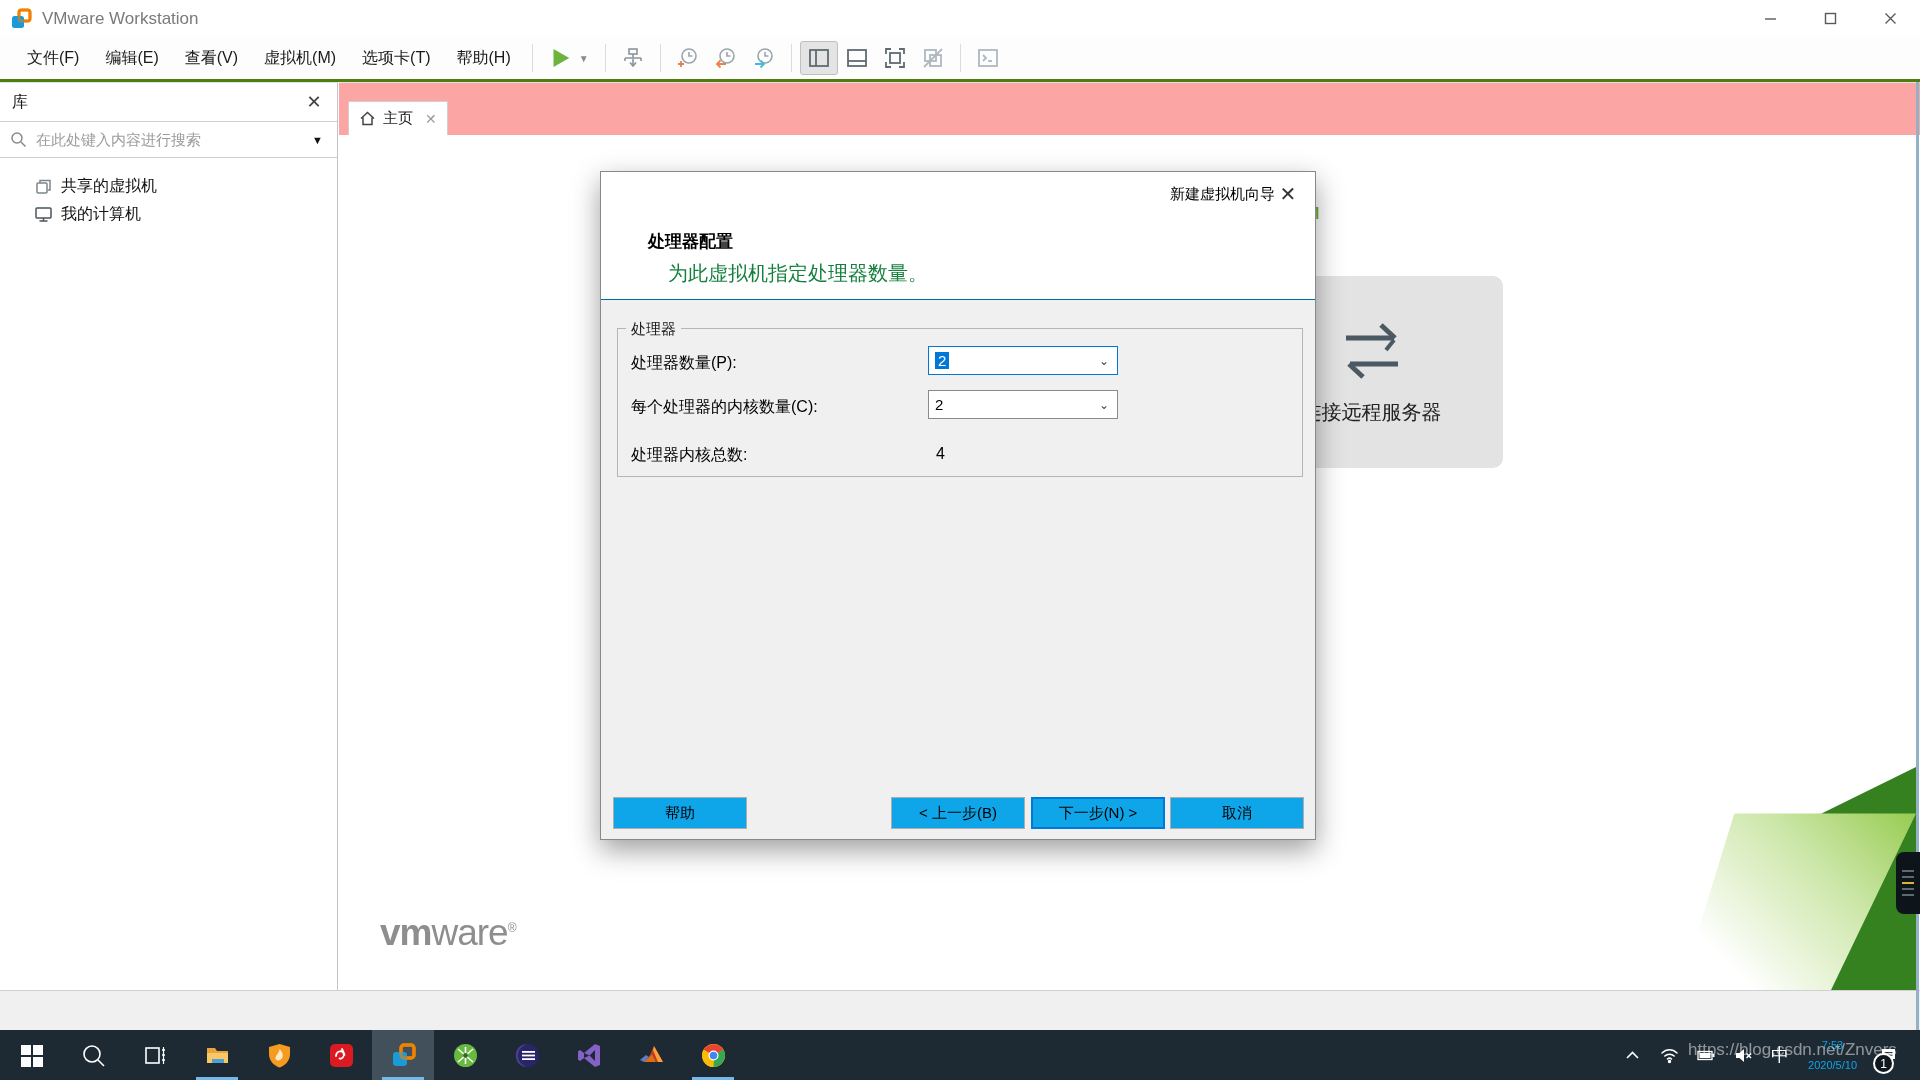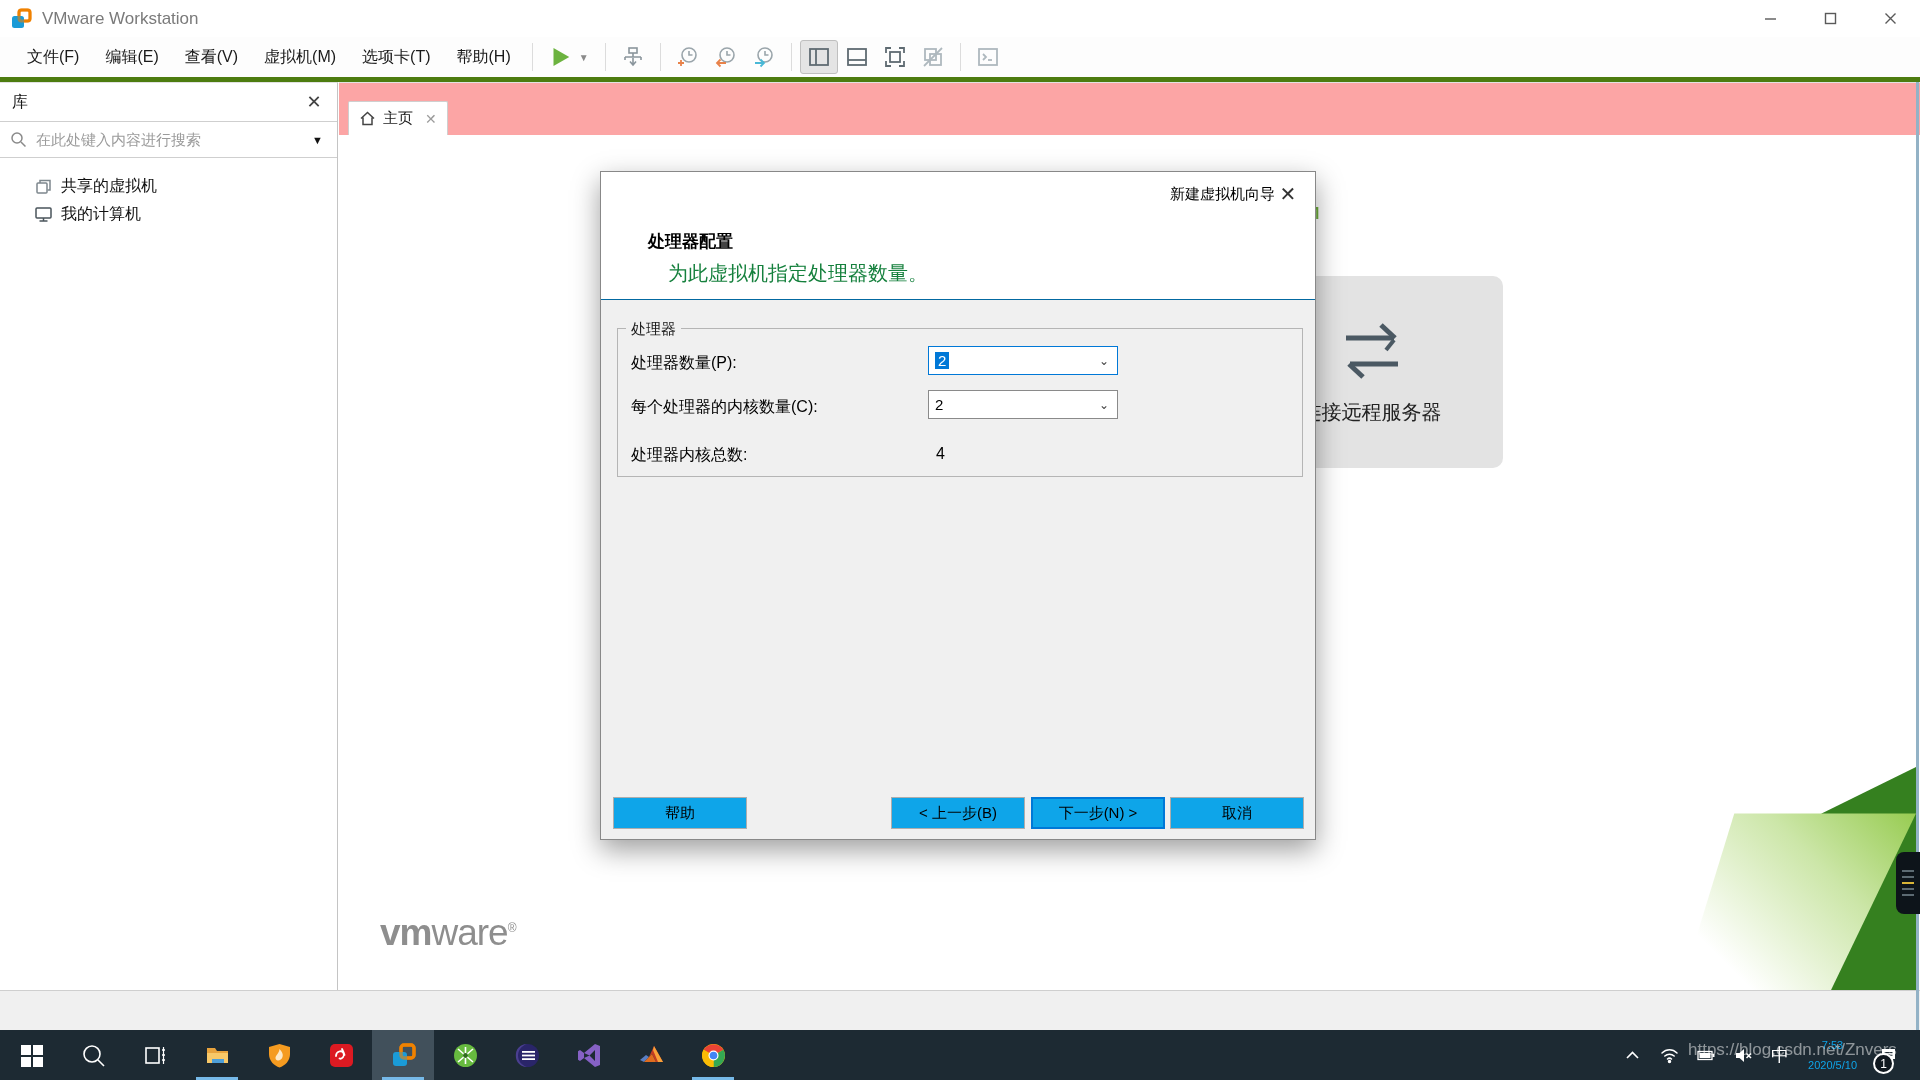--- a/index.html
+++ b/index.html
@@ -9,21 +9,21 @@
 
   
   .titlebar { position:absolute; left:0; top:0; width:1920px; height:37px; background:#ffffff; display:flex; align-items:center; }
   .app-logo { width:22px; height:22px; margin-left:10px; }
   .app-title { margin-left:10px; font-size:17px; color:#7a7a7a; }
   .winbtns { position:absolute; right:0; top:0; height:37px; display:flex; }
   .winbtn { width:60px; height:37px; display:flex; align-items:center; justify-content:center; color:#5a5a5a; font-size:15px; }
   .winbtn svg { width:13px; height:13px; }
 
   
-  .menubar { position:absolute; left:0; top:37px; width:1920px; height:45px; background:#fdfdfd; border-bottom:5px solid #4d7c0f; display:flex; align-items:center; padding-left:14px; }
+  .menubar { position:absolute; left:0; top:37px; width:1920px; height:45px; background:#fdfdfd; border-bottom:3px solid #4d7c0f; display:flex; align-items:center; padding-left:14px; }
   .menu-item { font-size:16px; color:#1a1a1a; padding:6px 13px; cursor:default; }
   .vsep { width:1px; height:28px; background:#dcdcdc; margin:0 8px; }
   .tool-btn { width:38px; height:34px; display:flex; align-items:center; justify-content:center; border-radius:3px; }
   .tool-btn.selected { background:#e4e4e4; border:1px solid #bfbfbf; }
   .tool-btn svg { width:24px; height:24px; }
   .play-wrap { display:flex; align-items:center; padding:0 6px; }
   .play-caret { margin-left:6px; font-size:10px; color:#8a8a8a; }
 
   
   .sidebar { position:absolute; left:0; top:82px; width:338px; height:908px; background:#ffffff; border-right:1px solid #c4c4c4; border-top:1px solid #e2e2e2; }

